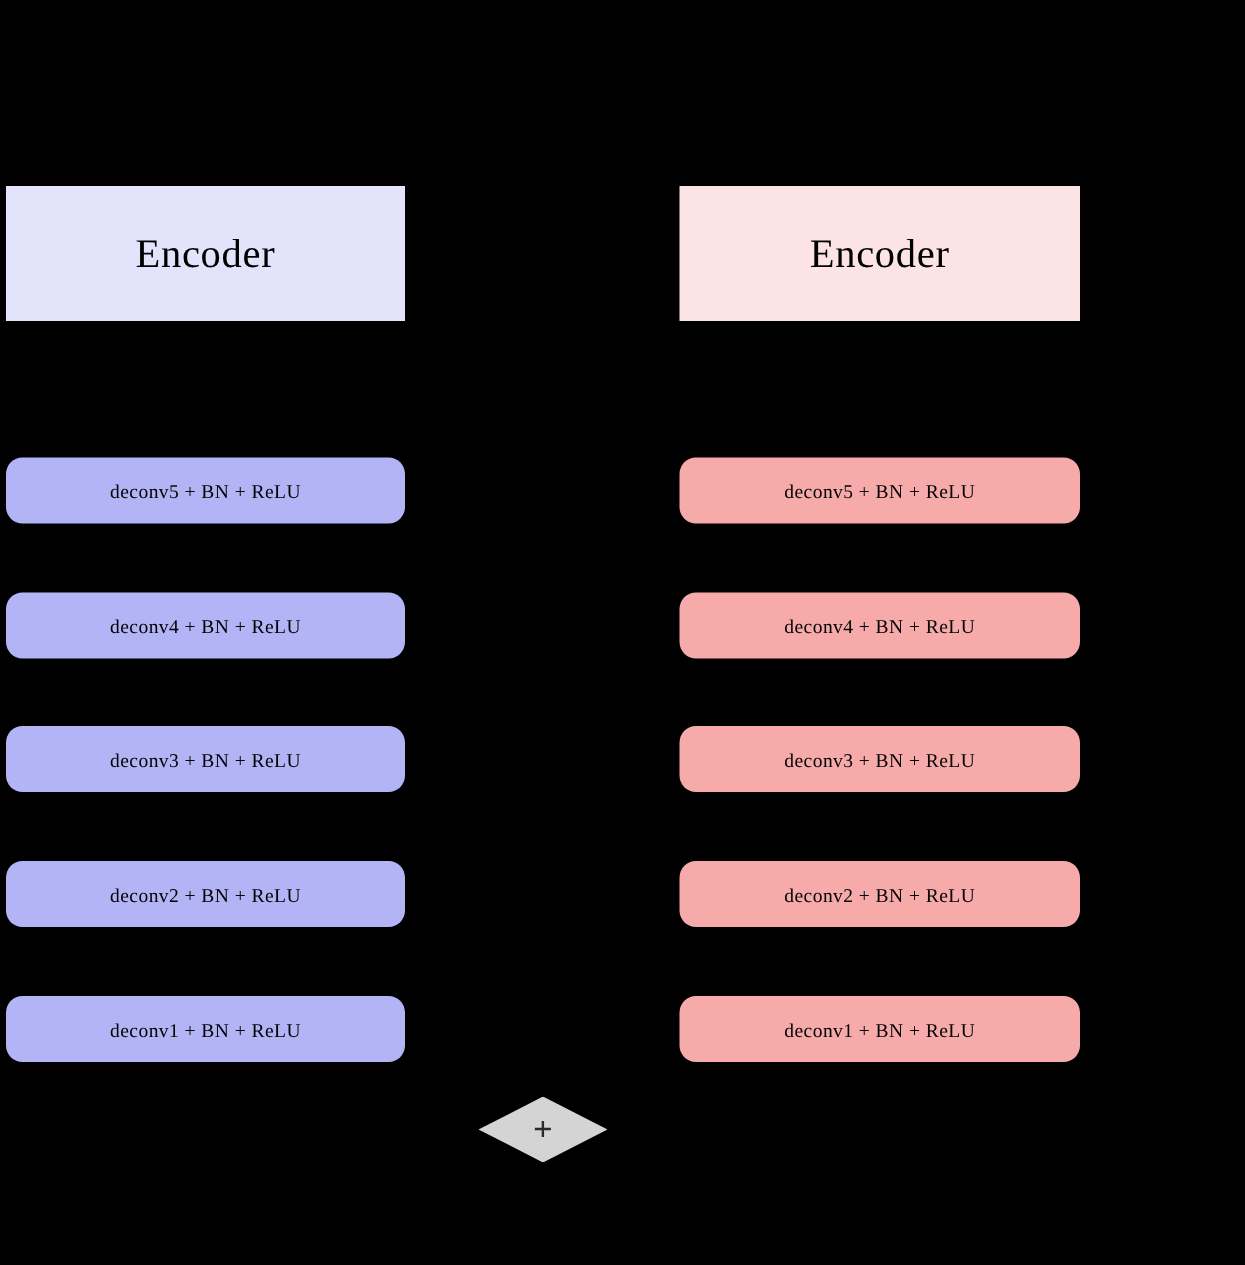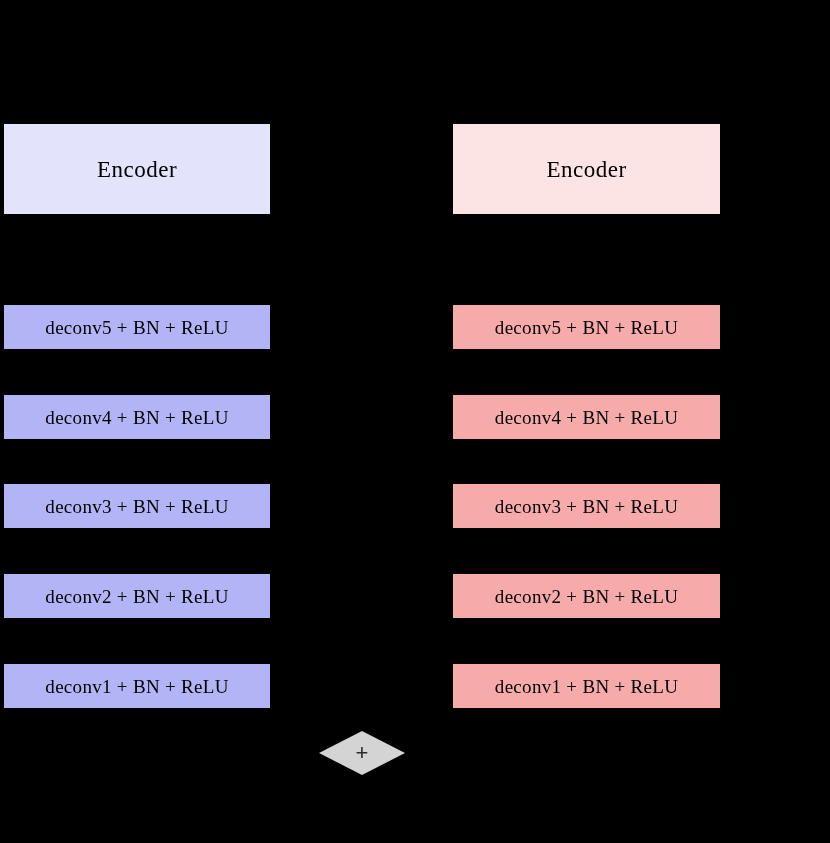--- a/index.html
+++ b/index.html
@@ -22,26 +22,27 @@
     box-sizing: border-box;
     display: flex;
     align-items: center;
     justify-content: center;
     color: #000000;
     text-align: center;
     line-height: 1;
     white-space: nowrap;
   }
   .encoder-node {
-    font-size: 23px;
+    font-size: 27px;
     letter-spacing: 0.5px;
   }
   .deconv-node {
-    font-size: 19px;
+    font-size: 13px;
     letter-spacing: 0.3px;
+    border-radius: 11px;
   }
   .merge-node {
     position: absolute;
     width: 86px;
     height: 44px;
     display: flex;
     align-items: center;
     justify-content: center;
   }
   .merge-shape {

